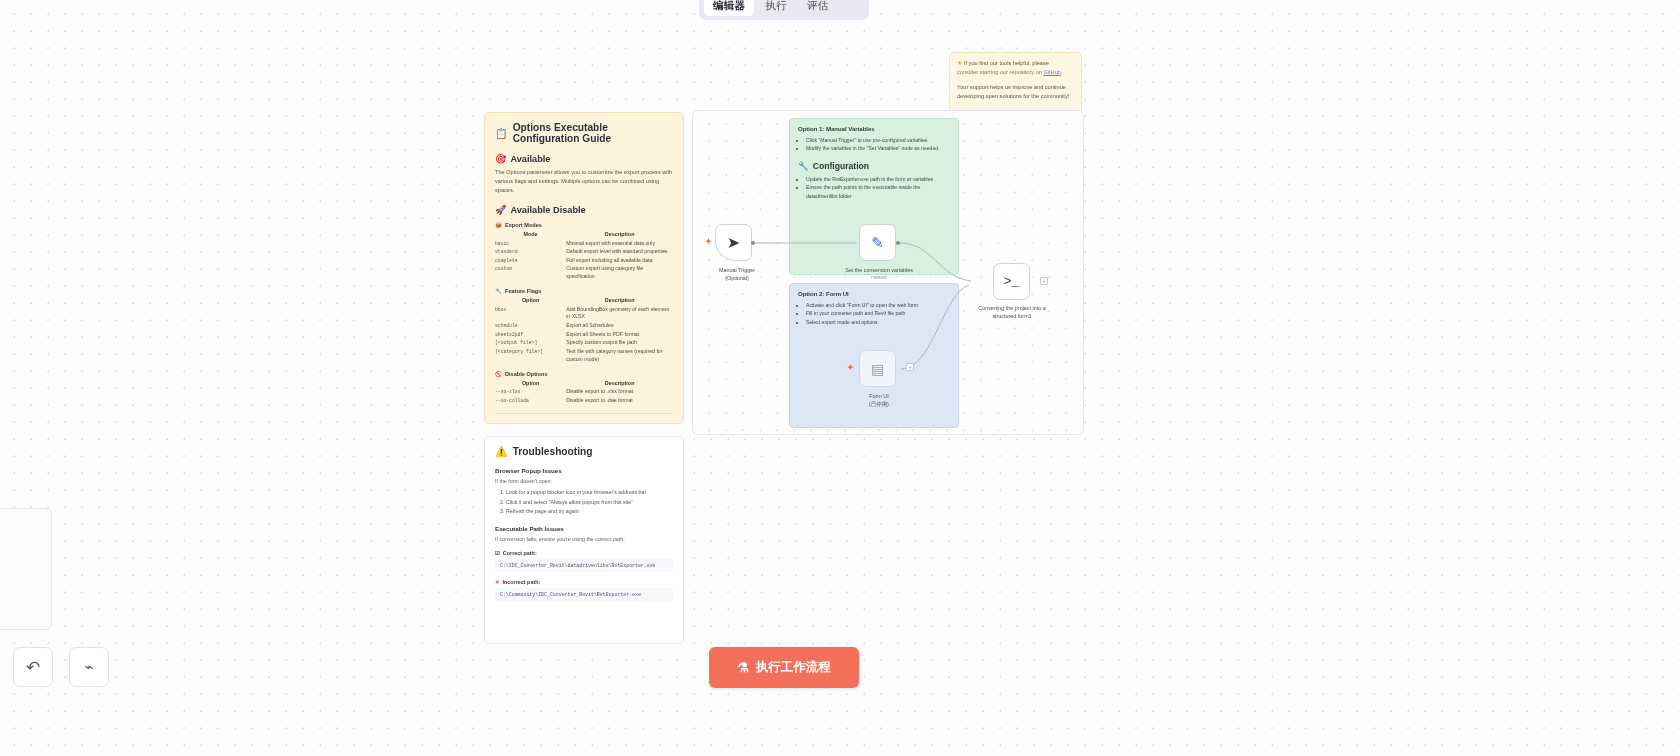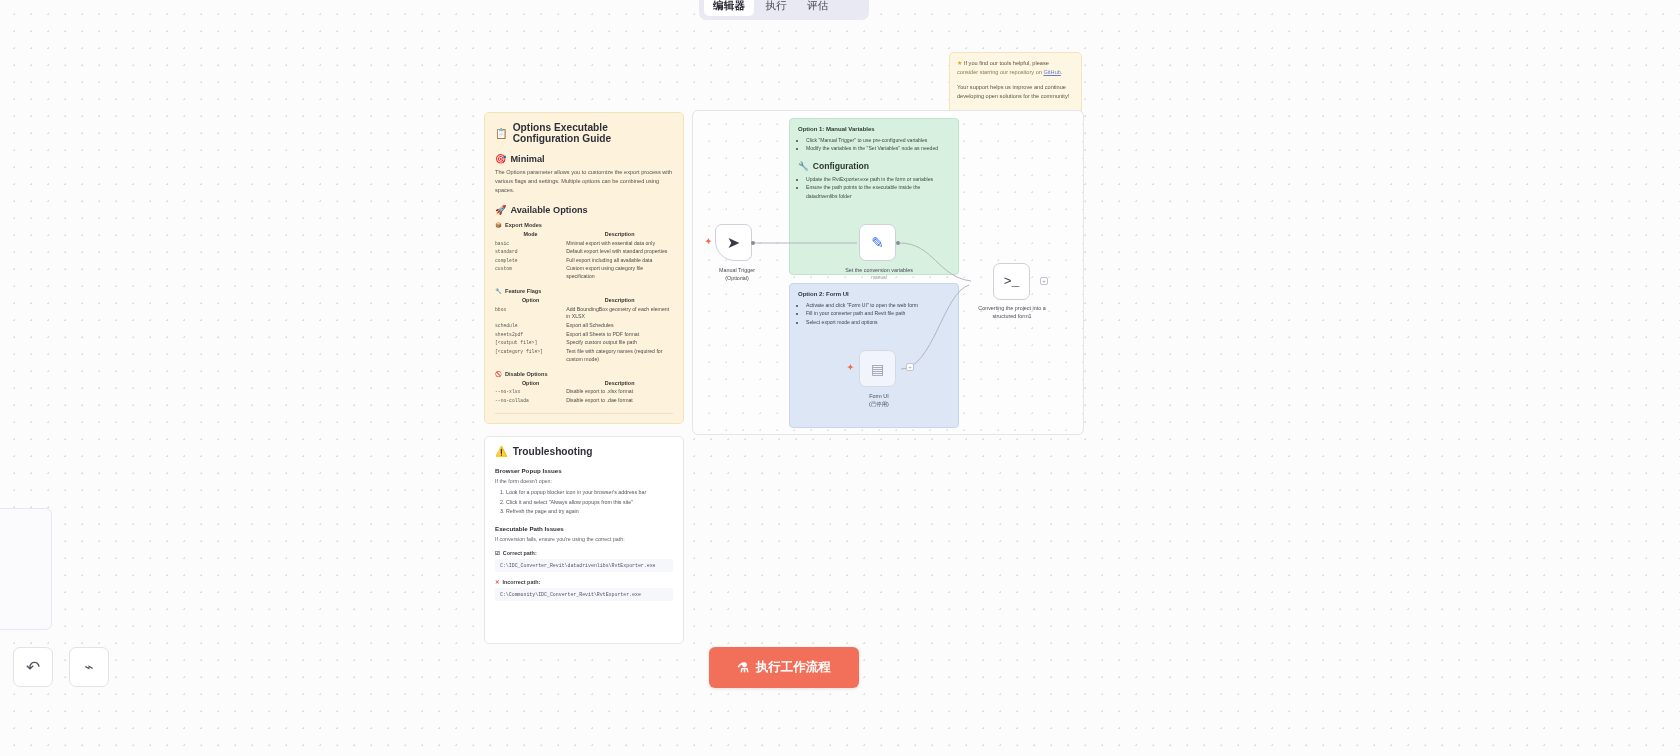--- a/index.html
+++ b/index.html
@@ -264,27 +264,27 @@
   </div>
 
   <div id="options-note">
     <div class="note-title">
       <span>📋</span>
       <span>Options Executable Configuration Guide</span>
     </div>
 
     <div class="h2">
       <span>🎯</span>
-      <span>Minimal</span>
+      <span>Available</span>
     </div>
     <div class="para">The Options parameter allows you to customize the export process with various flags and settings. Multiple options can be combined using spaces.</div>
 
     <div class="h2">
       <span>🚀</span>
-      <span>Available Options</span>
+      <span>Available Disable</span>
     </div>
 
     <div class="h3">
       <span>📦</span>
       <span>Export Modes</span>
     </div>
     <table class="opt">
       <tbody>
           <tr>
         <th class="colmode">Mode</th>

